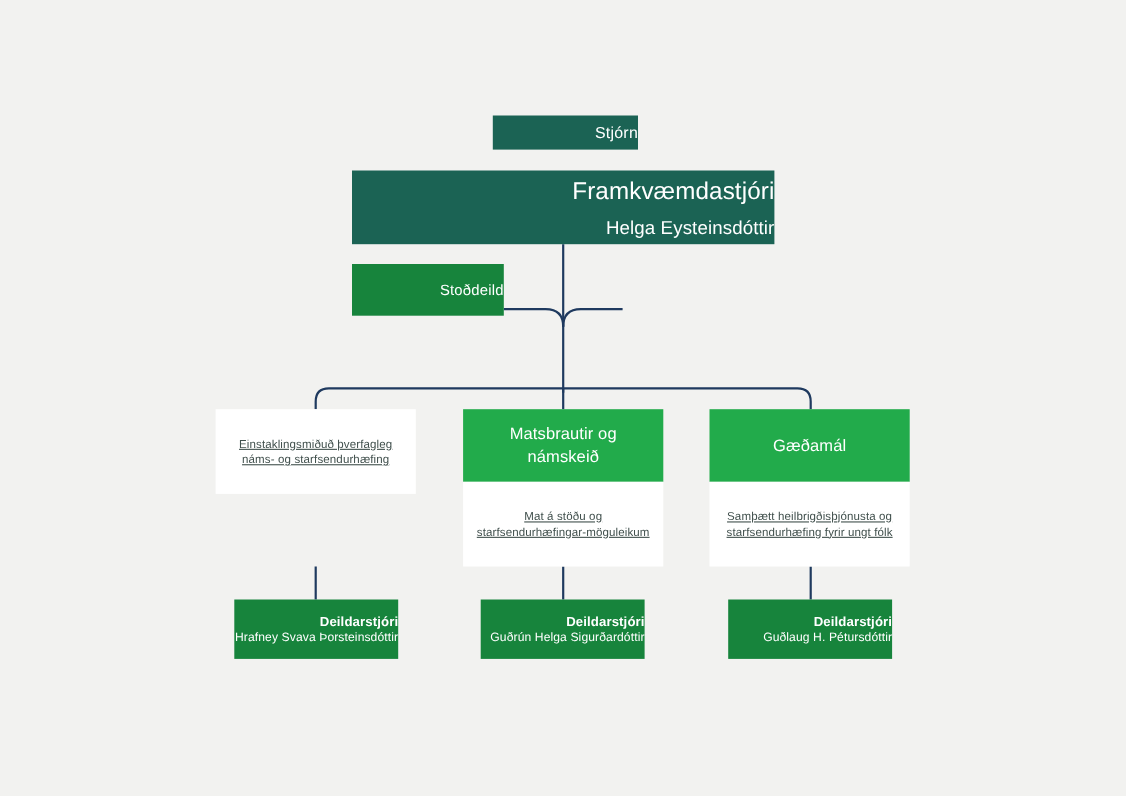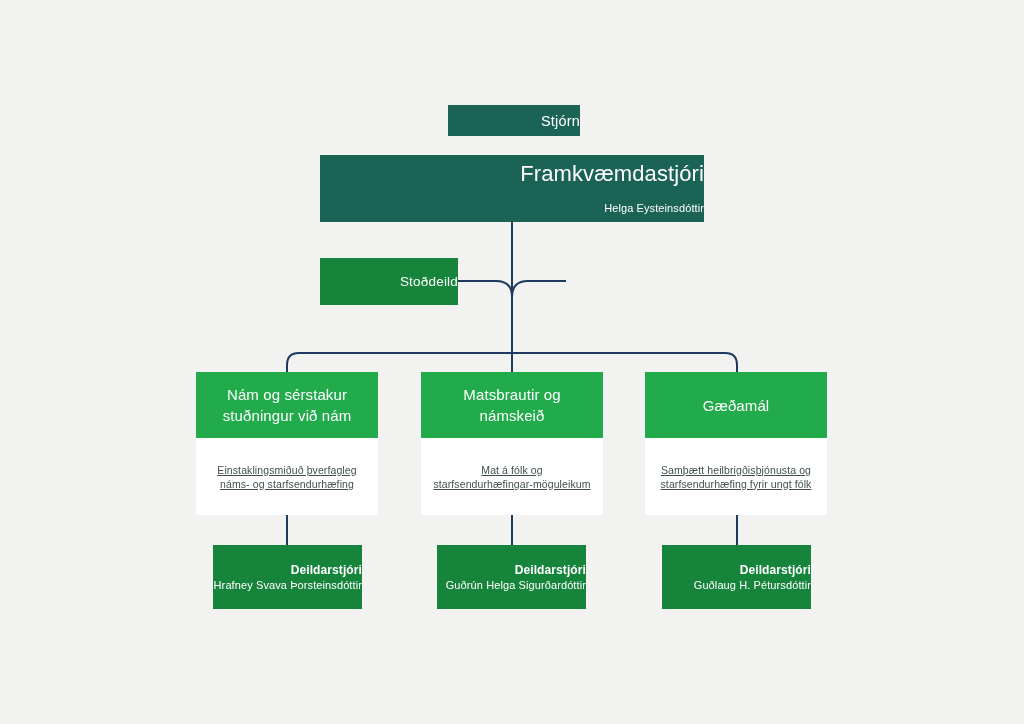--- a/index.html
+++ b/index.html
@@ -58,28 +58,28 @@
     height: 67px;
     background: #1b6354;
     gap: 12px;
   }
   .n-ceo .title {
     font-size: 22px;
     line-height: 27px;
     letter-spacing: 0.1px;
   }
   .n-ceo .person {
-    font-size: 11px;
+    font-size: 17px;
     line-height: 18px;
     letter-spacing: 0.1px;
   }
 
   
   .n-support {
-    top: 258px;
+    top: 240px;
     width: 138px;
     height: 47px;
     background: #17843c;
   }
   .n-support.s-left  { left: 320px; }
   .n-support.s-right { left: 566px; }
   .n-support .title {
     font-size: 13.5px;
     letter-spacing: 0.2px;
   }
@@ -121,21 +121,21 @@
     font-size: 10.5px;
     line-height: 14px;
     letter-spacing: 0.1px;
     text-decoration: underline;
   }
 
   
   .n-mgr {
     top: 545px;
     width: 149px;
-    height: 64px;
+    height: 54px;
     background: #17843c;
   }
   .n-mgr.m1 { left: 213px; }
   .n-mgr.m2 { left: 437px; }
   .n-mgr.m3 { left: 662px; }
   .n-mgr .role {
     font-size: 12px;
     font-weight: bold;
     line-height: 16px;
     letter-spacing: 0.1px;
@@ -177,26 +177,25 @@
   <div class="node n-ceo">
     <span class="title">Framkvæmdastjóri</span>
     <span class="person">Helga Eysteinsdóttir</span>
   </div>
 
   <div class="node n-support s-left">
     <span class="title">Stoðdeild</span>
   </div>
 
   <div class="card c1">
-    <div class="card-head">Nám og sérstakur stuðningur við nám</div>
     <div class="card-body">Einstaklingsmiðuð þverfagleg náms- og starfsendurhæfing</div>
   </div>
   <div class="card c2">
     <div class="card-head">Matsbrautir og námskeið</div>
-    <div class="card-body">Mat á fólk og starfsendurhæfingar-möguleikum</div>
+    <div class="card-body">Mat á stöðu og starfsendurhæfingar-möguleikum</div>
   </div>
   <div class="card c3">
     <div class="card-head">Gæðamál</div>
     <div class="card-body">Samþætt heilbrigðisþjónusta og starfsendurhæfing fyrir ungt fólk</div>
   </div>
 
   <div class="node n-mgr m1">
     <span class="role">Deildarstjóri</span>
     <span class="person">Hrafney Svava Þorsteinsdóttir</span>
   </div>

